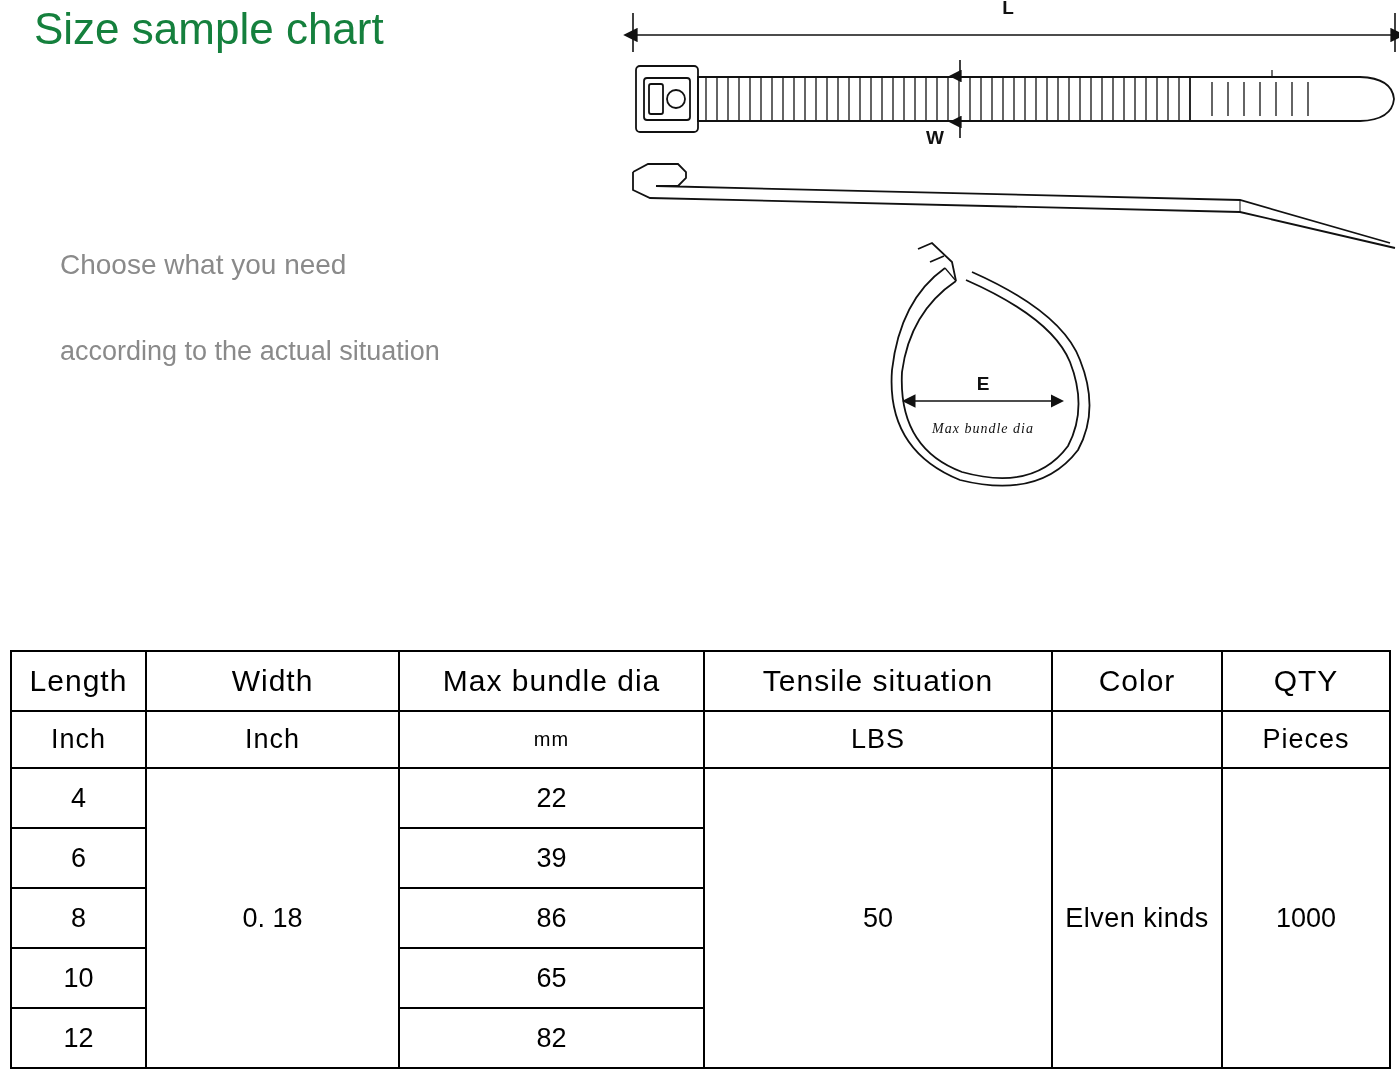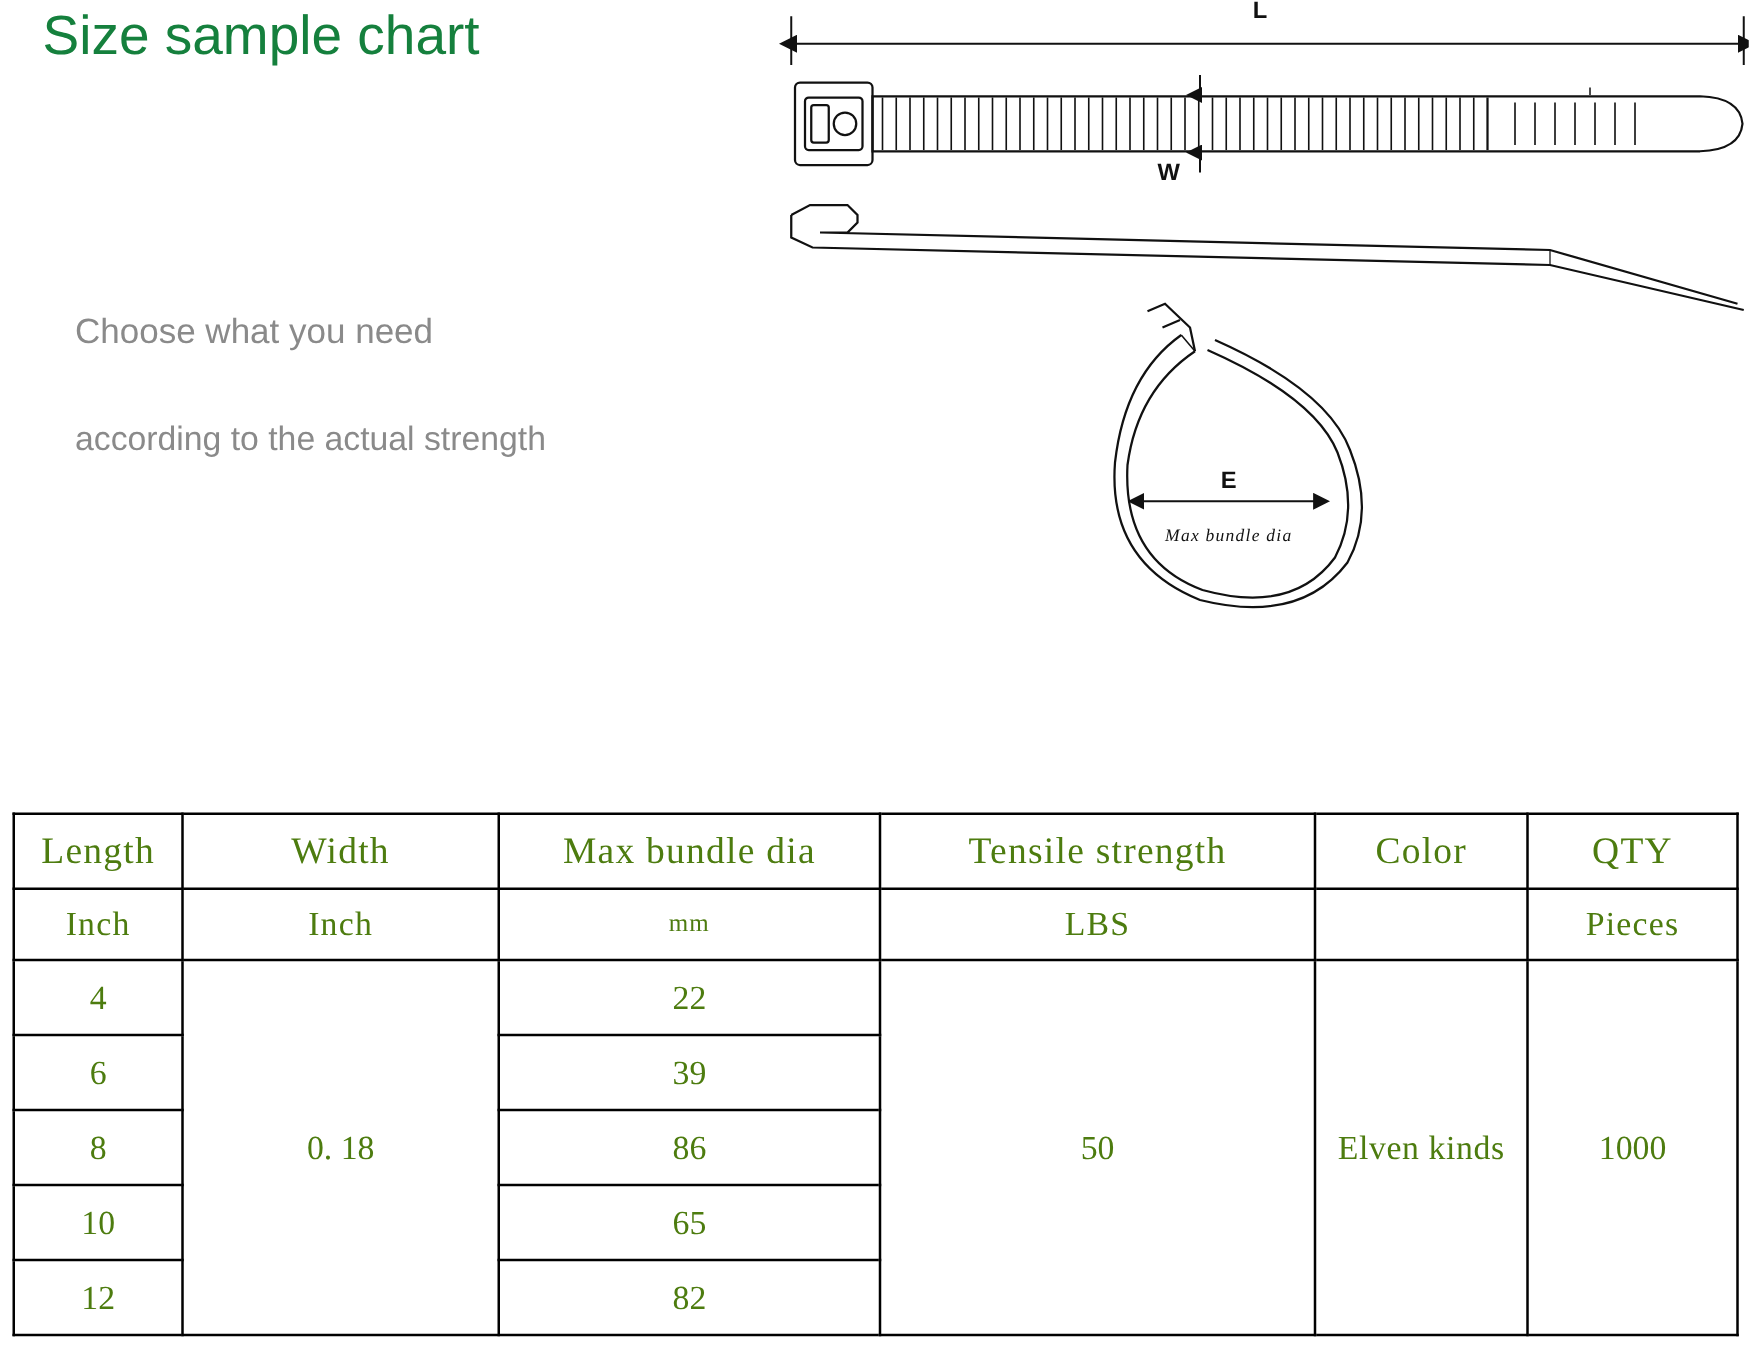--- a/index.html
+++ b/index.html
@@ -68,22 +68,22 @@
   }
 
   
   #spec-table {
     position: absolute;
     left: 10px;
     top: 650px;
     width: 1379px;
     border-collapse: collapse;
     table-layout: fixed;
-    font-family: Liberation Serif, serif;
-    color: #4d7c0f;
+    font-family: Liberation Sans, sans-serif;
+    color: #000000;
   }
   #spec-table td {
     border: 2px solid #000;
     text-align: center;
     vertical-align: middle;
     padding: 0;
   }
   .col-length  { width: 135px; }
   .col-width   { width: 253px; }
   .col-mbd     { width: 305px; }
@@ -121,21 +121,21 @@
   }
   .qty-cell {
     font-size: 32px;
   }
 </style>
 </head>
 <body>
 
 <div id="page-title">Size sample chart</div>
 <div id="subtitle-1">Choose what you need</div>
-<div id="subtitle-2">according to the actual strength</div>
+<div id="subtitle-2">according to the actual situation</div>
 
 <div id="diagram">
   <svg width="799" height="560" viewBox="0 0 799 560" xmlns="http://www.w3.org/2000/svg">
     <defs>
       <marker id="arrL" markerWidth="9" markerHeight="9" refX="8" refY="4.5" orient="auto">
         <path d="M9,0 L9,9 L0,4.5 z" fill="#111"></path>
       </marker>
       <marker id="arrR" markerWidth="9" markerHeight="9" refX="1" refY="4.5" orient="auto">
         <path d="M0,0 L0,9 L9,4.5 z" fill="#111"></path>
       </marker>
@@ -260,21 +260,21 @@
       <col class="col-mbd">
     <col class="col-tensile">
       <col class="col-color">
       <col class="col-qty">
   </colgroup>
   <tbody>
     <tr>
       <td class="hdr">Length</td>
       <td class="hdr">Width</td>
       <td class="hdr">Max bundle dia</td>
-      <td class="hdr">Tensile strength</td>
+      <td class="hdr">Tensile situation</td>
       <td class="hdr">Color</td>
       <td class="hdr">QTY</td>
     </tr>
     <tr>
       <td class="unit">Inch</td>
       <td class="unit">Inch</td>
       <td class="unit unit-small">mm</td>
       <td class="unit">LBS</td>
       <td class="unit"></td>
       <td class="unit">Pieces</td>

